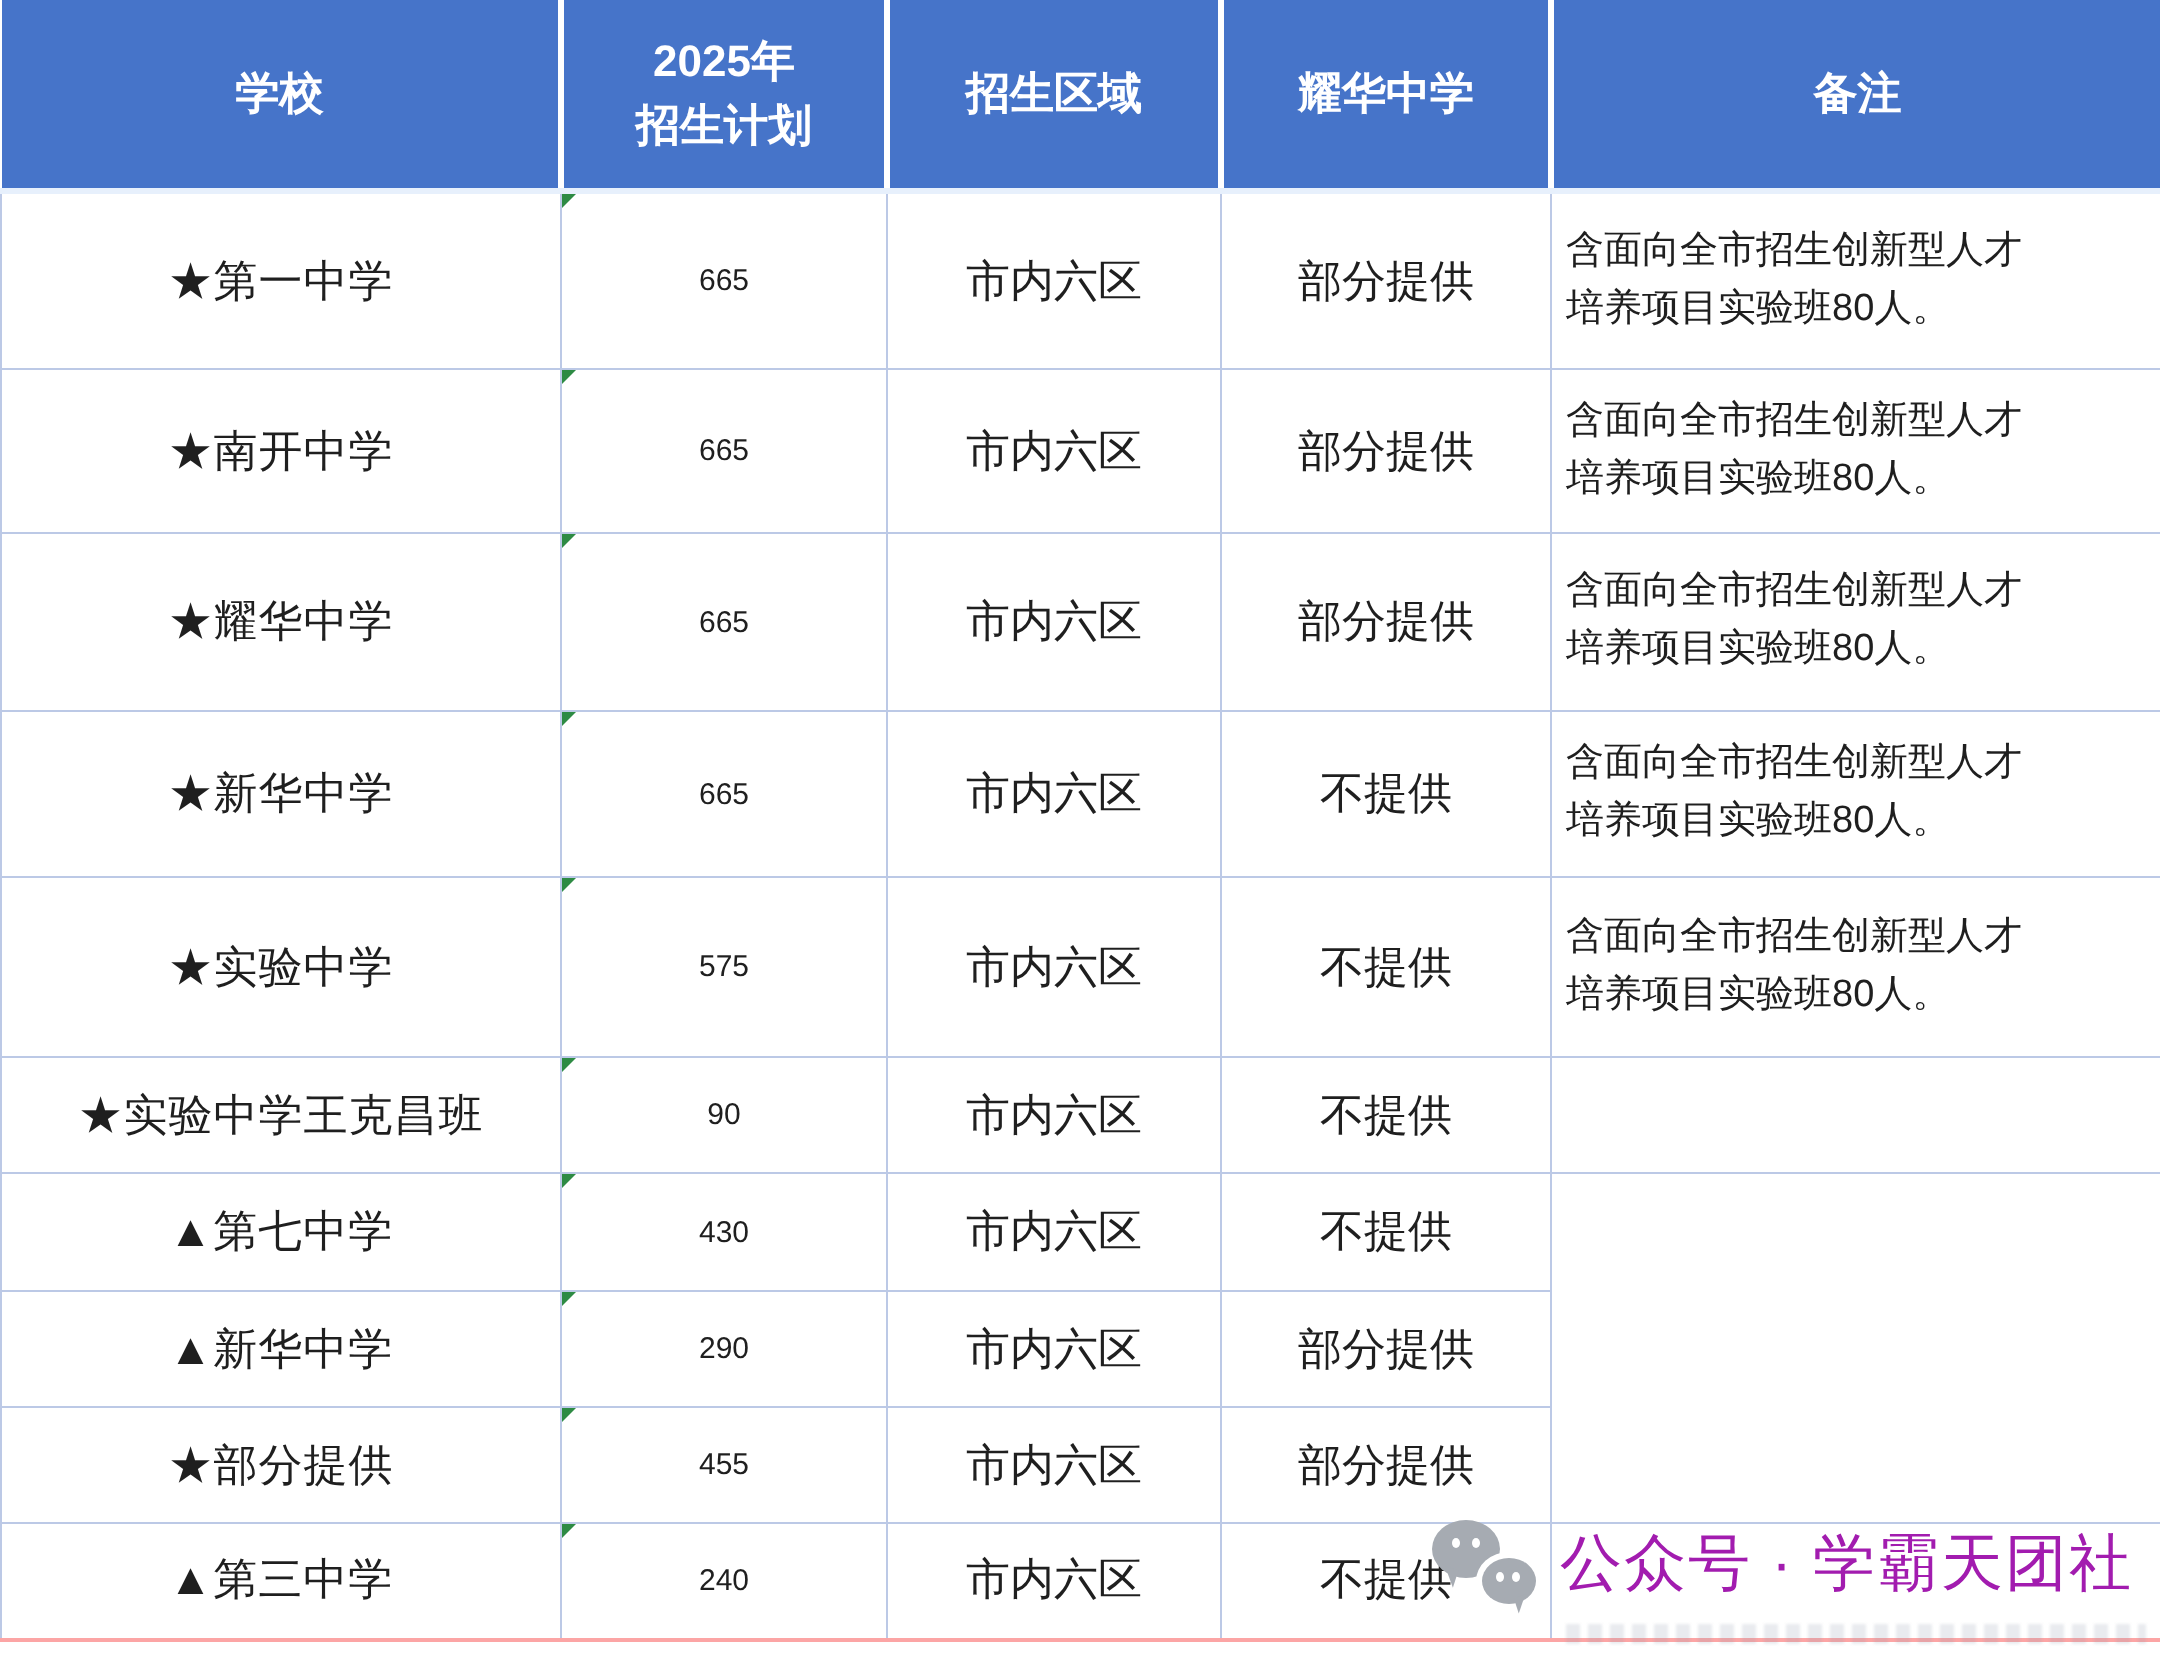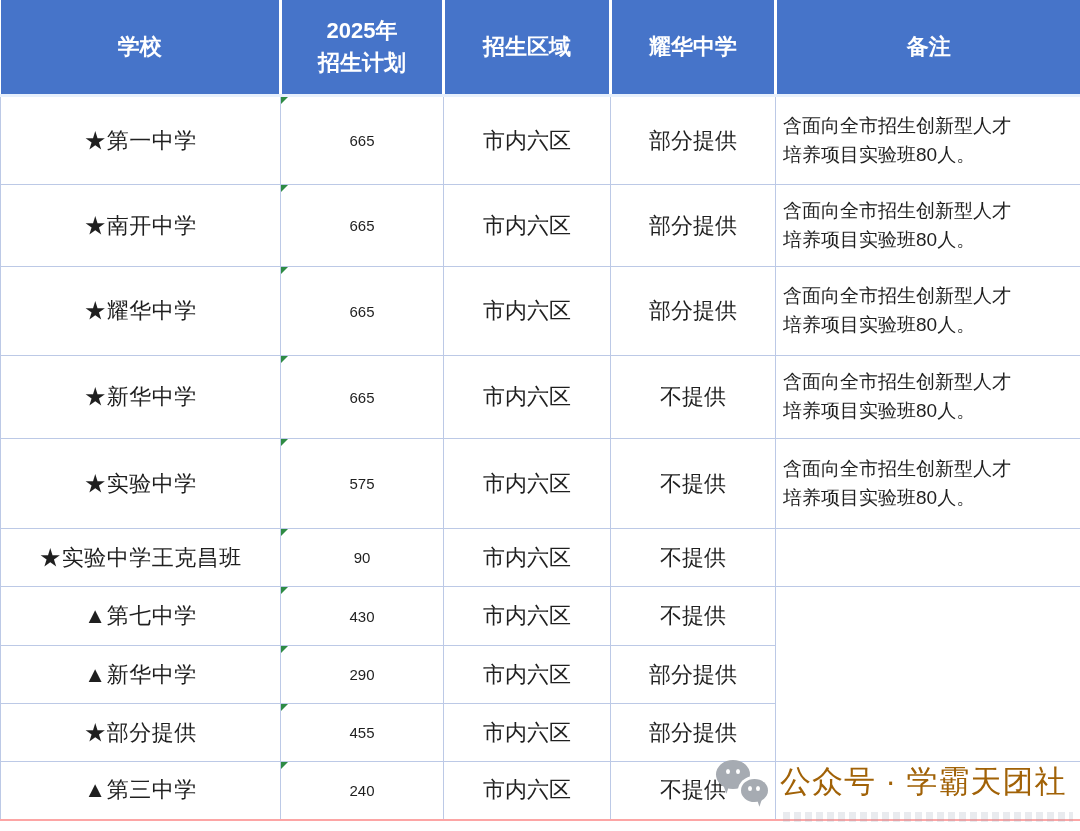--- a/index.html
+++ b/index.html
@@ -36,21 +36,21 @@
   .green-tri {
     position:absolute; top:0; left:0; width:0; height:0;
     border-top:7px solid #2e8b44; border-right:7px solid transparent;
   }
   
   .watermark {
     position:absolute; left:716px; top:756px; width:340px; height:52px;
     display:flex; align-items:center; z-index:5; pointer-events:none;
   }
   .wm-text {
-    color:#a16207; font-size:31px; letter-spacing:1px; white-space:nowrap;
+    color:#a21caf; font-size:31px; letter-spacing:1px; white-space:nowrap;
     margin-left:10px;
     text-align:center;
   }
   .wx-icon { position:relative; width:54px; height:44px; flex:0 0 auto; }
   .wx-big {
     position:absolute; left:0; top:0; width:34px; height:29px;
     background:#a6abb2; border-radius:50%;
   }
   .wx-big::after {
     content:""; position:absolute; left:5px; bottom:-4px;

